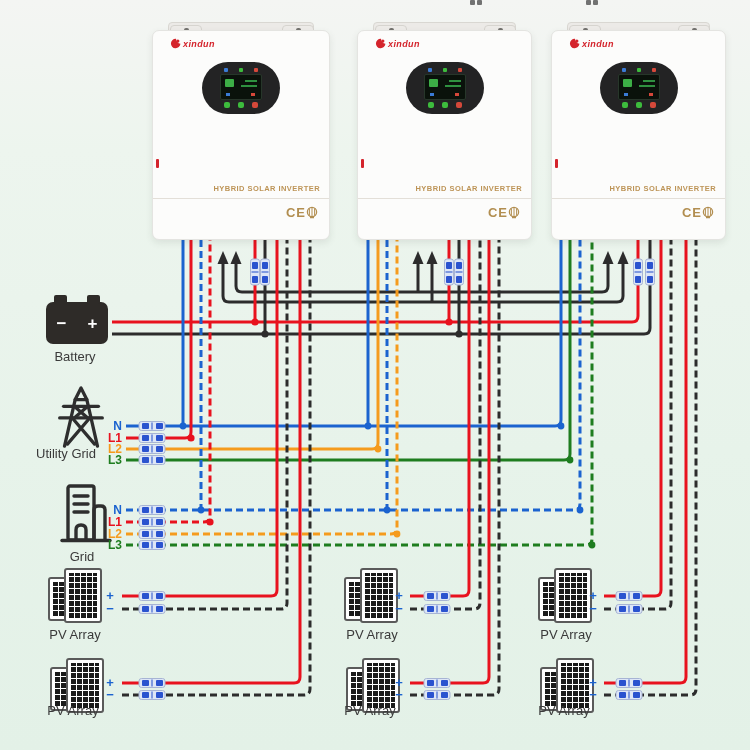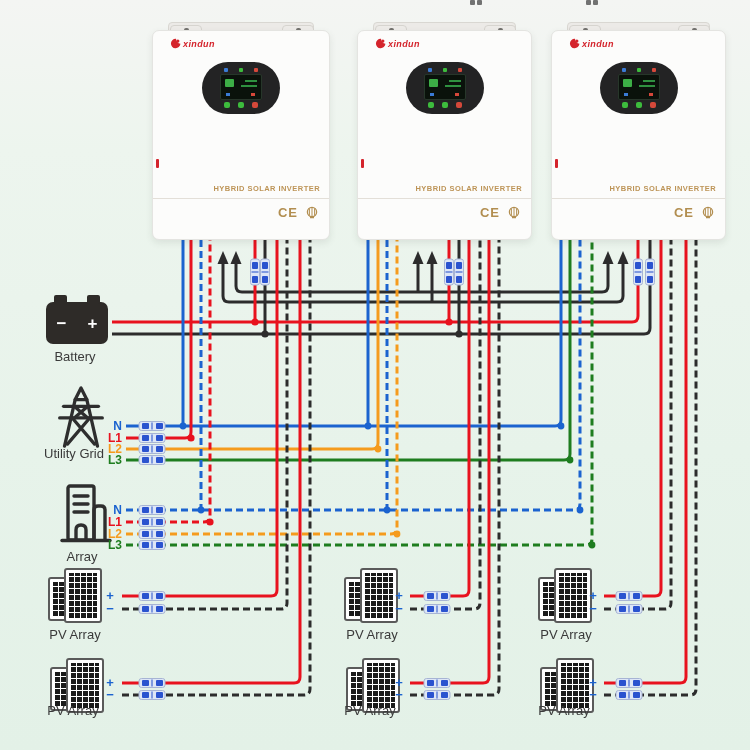--- a/index.html
+++ b/index.html
@@ -29,21 +29,21 @@
   .screen .px1{position:absolute;left:4px;top:4px;width:9px;height:8px;background:#3cae46;border-radius:1px;}
   .screen .px2{position:absolute;right:4px;top:5px;width:12px;height:2px;background:#2f9140;}
   .screen .px3{position:absolute;right:4px;top:10px;width:16px;height:2px;background:#2f9140;}
   .screen .pxb{position:absolute;left:5px;bottom:3px;width:4px;height:3px;background:#3a7bd5;}
   .screen .pxr{position:absolute;right:6px;bottom:3px;width:4px;height:3px;background:#d5483a;}
   .btn{width:6px;height:6px;border-radius:2px;display:block;}
   .btn.g{background:#3dbb3d}.btn.r{background:#d5483a}
   .side-mark{position:absolute;left:3px;top:128px;width:3px;height:9px;background:#d4242c;border-radius:1px;}
   .product{position:absolute;right:9px;top:153px;color:#bd9457;font-size:7.5px;font-weight:bold;letter-spacing:.45px;}
   .divider{position:absolute;left:0;right:0;top:167px;height:1px;background:#e3dfd8;}
-  .certs{position:absolute;right:11px;top:174px;display:flex;align-items:center;gap:8px;}
+  .certs{position:absolute;right:11px;top:174px;display:flex;align-items:center;gap:0;}
   .ce{color:#b28e50;font-size:13px;font-weight:bold;letter-spacing:1px;}
 
   
   .comp-label{position:absolute;color:#3a3a3a;font-size:13px;text-align:center;}
   .phase{position:absolute;width:21px;font-size:12px;font-weight:bold;text-align:right;line-height:12px;}
   .pm{position:absolute;width:14px;font-size:13px;font-weight:bold;color:#1b63cf;text-align:center;line-height:13px;}
   .c-n{color:#1b63cf}.c-l1{color:#e8121e}.c-l2{color:#f59b1d}.c-l3{color:#1e7d1f}
 
   
   .battery-icon{position:absolute;left:46px;top:302px;width:62px;height:42px;background:#2e2b28;border-radius:7px;
@@ -357,36 +357,36 @@
     <g fill="none" stroke="#2e2e2e" stroke-width="3.4" stroke-linejoin="round" stroke-linecap="round">
       <path d="M30 2 L24 14 H36 Z"></path>
       <path d="M12 21 H48"></path>
       <path d="M8 33 H52"></path>
       <path d="M24 14 L13 62"></path>
       <path d="M36 14 L47 62"></path>
       <path d="M21 33 L44 60 M39 33 L16 60"></path>
       <path d="M23 21 L37 33 M37 21 L23 33"></path>
     </g>
   </svg>
-  <div class="comp-label" style="left:14px;top:446px;width:120px;">Utility Grid</div>
+  <div class="comp-label" style="left:6px;top:446px;width:120px;">Utility Grid</div>
   <span class="phase c-n" style="left:101px;top:420px;">N</span>
   <span class="phase c-l1" style="left:101px;top:432px;">L1</span>
   <span class="phase c-l2" style="left:101px;top:443px;">L2</span>
   <span class="phase c-l3" style="left:101px;top:454px;">L3</span>
 
   <svg style="position:absolute;left:58px;top:482px;" width="56" height="62" viewBox="0 0 56 62">
     <g fill="none" stroke="#2e2e2e" stroke-width="3.4" stroke-linejoin="round" stroke-linecap="round">
       <rect x="10" y="4" width="26" height="54" rx="2"></rect>
       <path d="M16 14 H30 M16 22 H30 M16 30 H30"></path>
       <path d="M18 58 V48 Q18 43 23 43 Q28 43 28 48 V58"></path>
       <path d="M36 58 V28 Q36 24 40 24 H43 Q47 24 47 28 V58"></path>
       <path d="M4 58.5 H52"></path>
     </g>
   </svg>
-  <div class="comp-label" style="left:42px;top:549px;width:80px;">Array</div>
+  <div class="comp-label" style="left:42px;top:549px;width:80px;">Grid</div>
   <span class="phase c-n" style="left:101px;top:504px;">N</span>
   <span class="phase c-l1" style="left:101px;top:516px;">L1</span>
   <span class="phase c-l2" style="left:101px;top:528px;">L2</span>
   <span class="phase c-l3" style="left:101px;top:539px;">L3</span>
 
   <div class="pv-icon" style="left:48px;top:568px;">
     <div class="pvpanel back">
         <div class="cells"></div>
       </div>
       <div class="pvpanel front">

